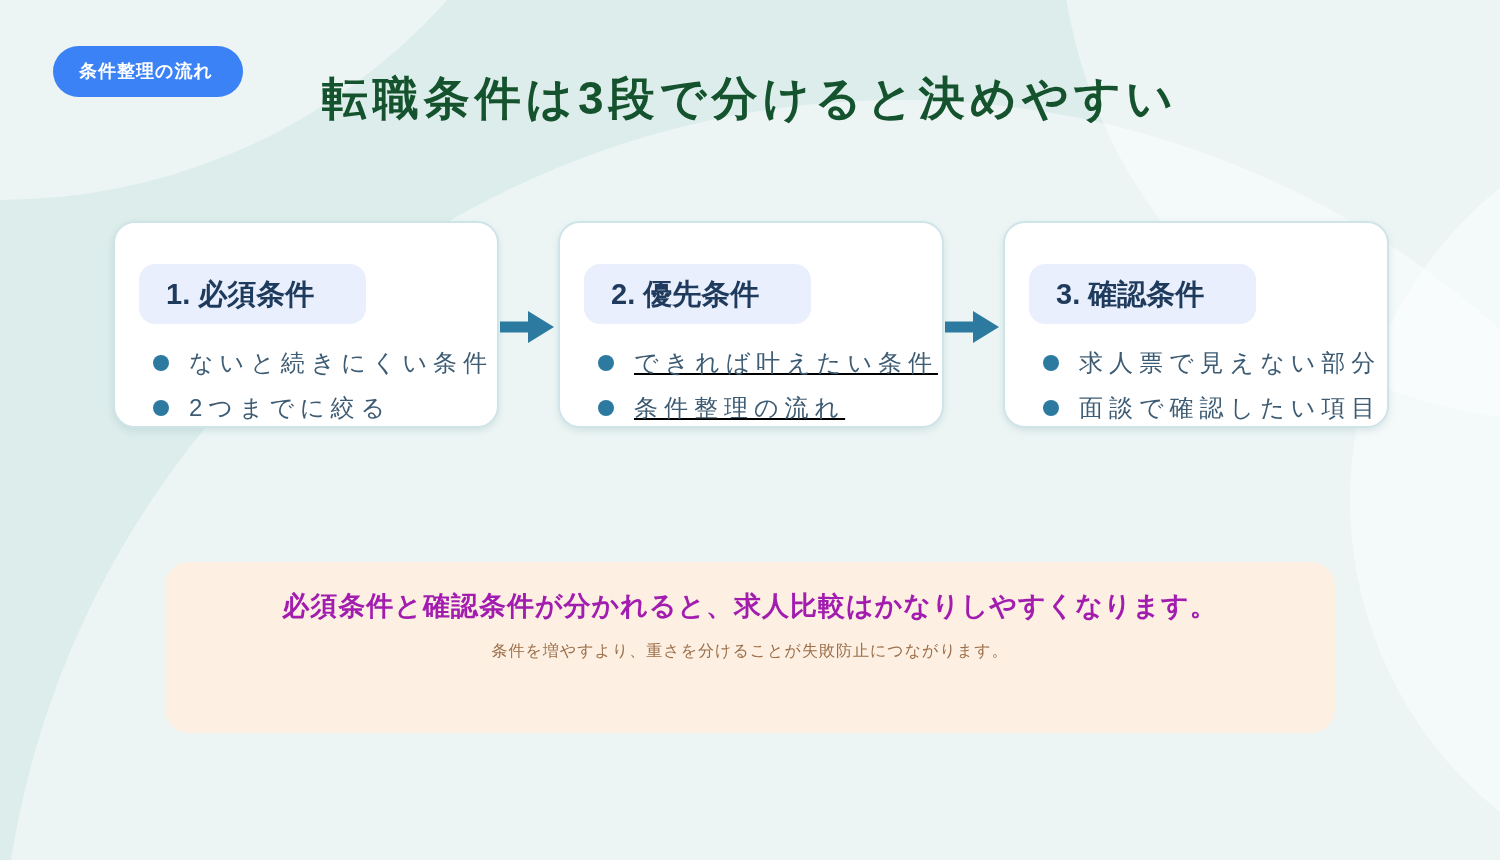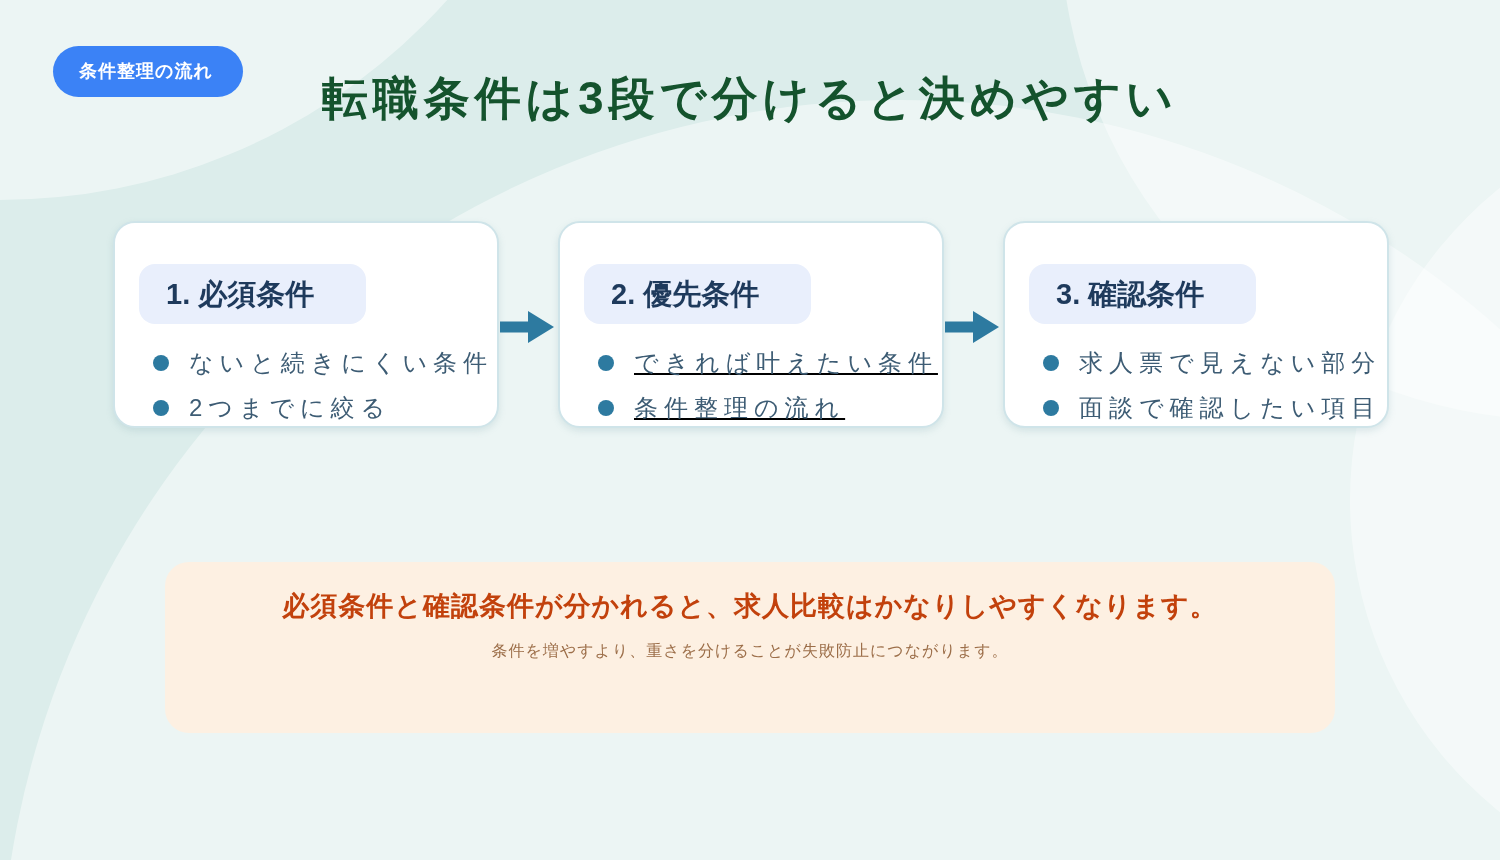--- a/index.html
+++ b/index.html
@@ -118,21 +118,21 @@
     width: 1170px; height: 171px;
     background: #fdf0e2;
     border-radius: 24px;
     text-align: center;
   }
   .note-heading {
     margin-top: 26px;
     font-size: 27px;
     font-weight: 700;
     letter-spacing: 1px;
-    color: #c2410c;
+    color: #a21caf;
     white-space: nowrap;
   }
   .note-sub {
     margin-top: 17px;
     font-size: 16px;
     letter-spacing: 1px;
     color: #9c6e49;
     white-space: nowrap;
   }
 </style>

